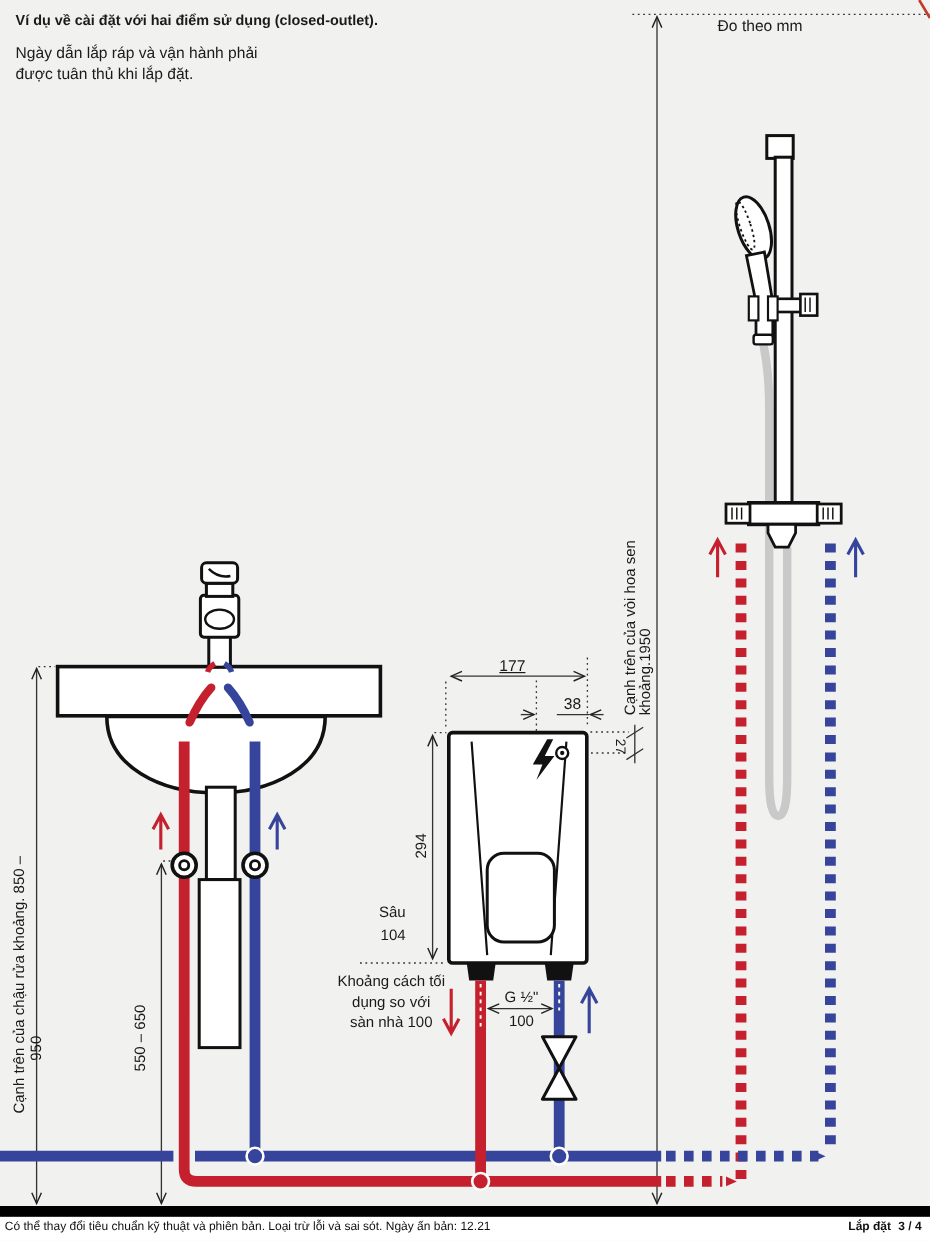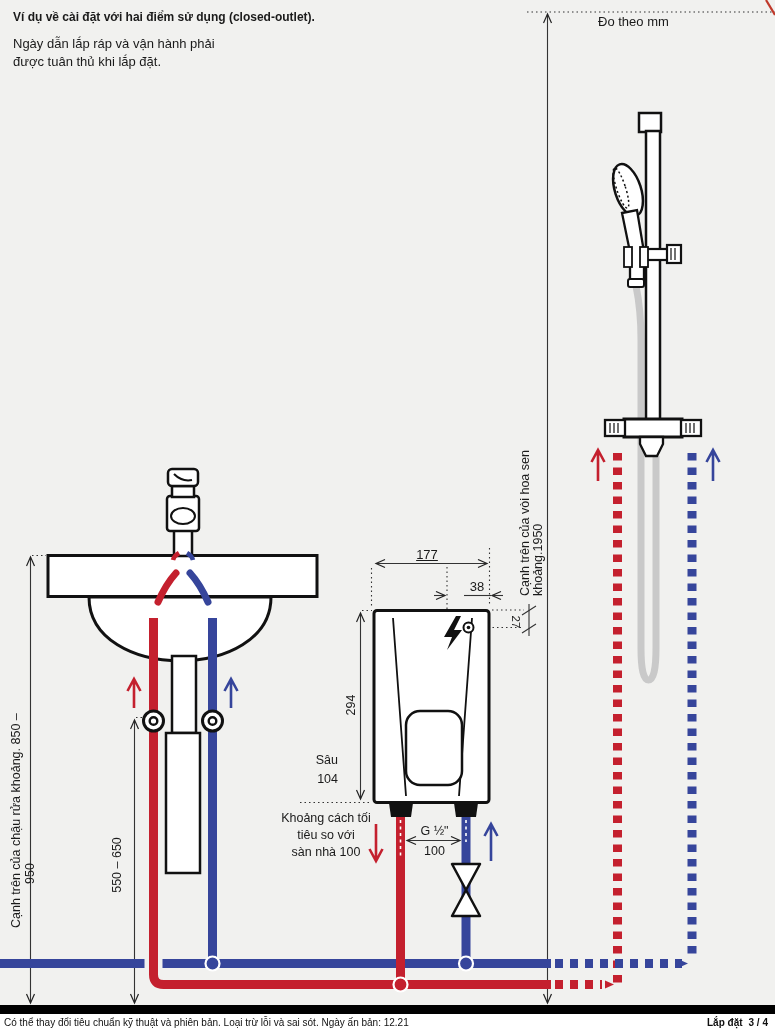--- a/index.html
+++ b/index.html
@@ -194,21 +194,21 @@
 <div class="abs dim center" style="left:397px;top:547px;width:60px;text-decoration:underline;">177</div>
 <div class="abs dim center" style="left:462px;top:579px;width:30px;">38</div>
 <div class="abs rot-cw center" style="left:522px;top:607px;width:30px;font-size:11.5px;">27</div>
 <div class="abs rot-ccw center" style="left:344px;top:727px;width:44px;font-size:12.5px;">294</div>
 
 <div class="abs lbl right" style="left:296px;top:753px;width:42px;">Sâu</div>
 <div class="abs lbl right" style="left:296px;top:772px;width:42px;">104</div>
 
 <div class="abs lbl center minfloor" style="left:251px;top:810px;width:90px;line-height:17px;margin-left:30px;">
   <span>Khoảng cách tối</span>
-  <span>tiêu so với</span>
+  <span>dụng so với</span>
   <span>sàn nhà 100</span>
 </div>
 
 <div class="abs lbl center" style="left:407px;top:824px;width:55px;">G ½"</div>
 <div class="abs lbl center" style="left:407px;top:844px;width:55px;">100</div>
 
 <div class="abs rot-ccw center lbl" style="left:110px;top:920px;width:110px;">550 – 650</div>
 
 <div class="abs rot-ccw lbl" style="left:9px;top:928px;width:262px;">Cạnh trên của chậu rửa khoảng. 850 –</div>
 <div class="abs rot-ccw lbl" style="left:23px;top:884px;width:40px;">950</div>

